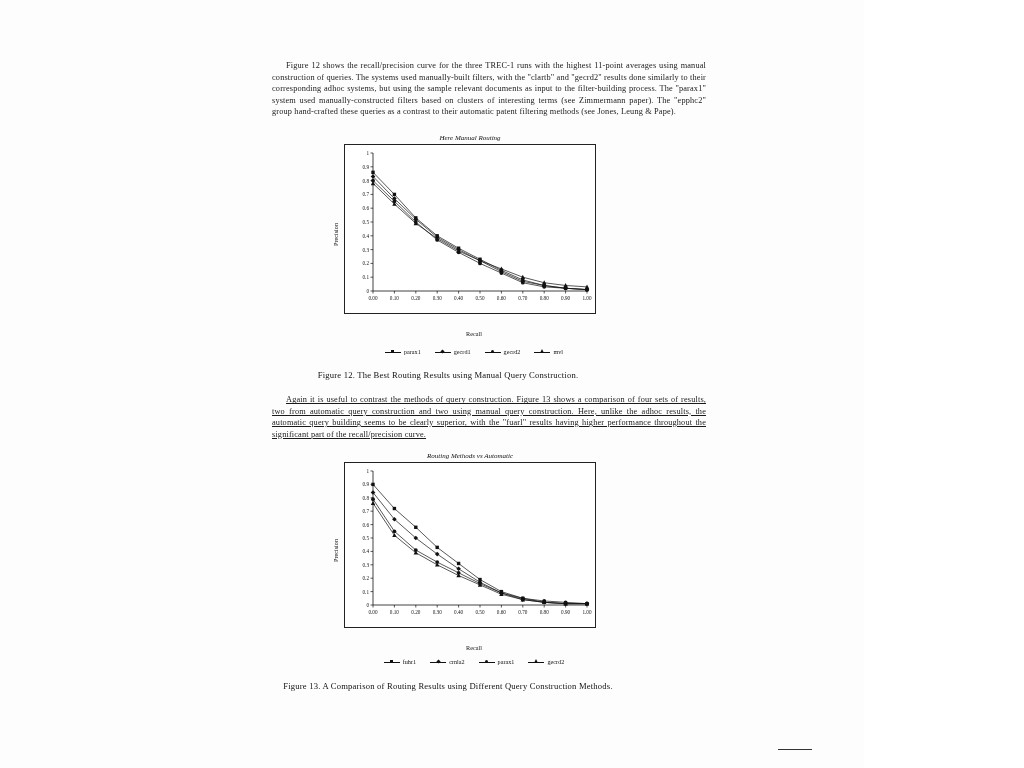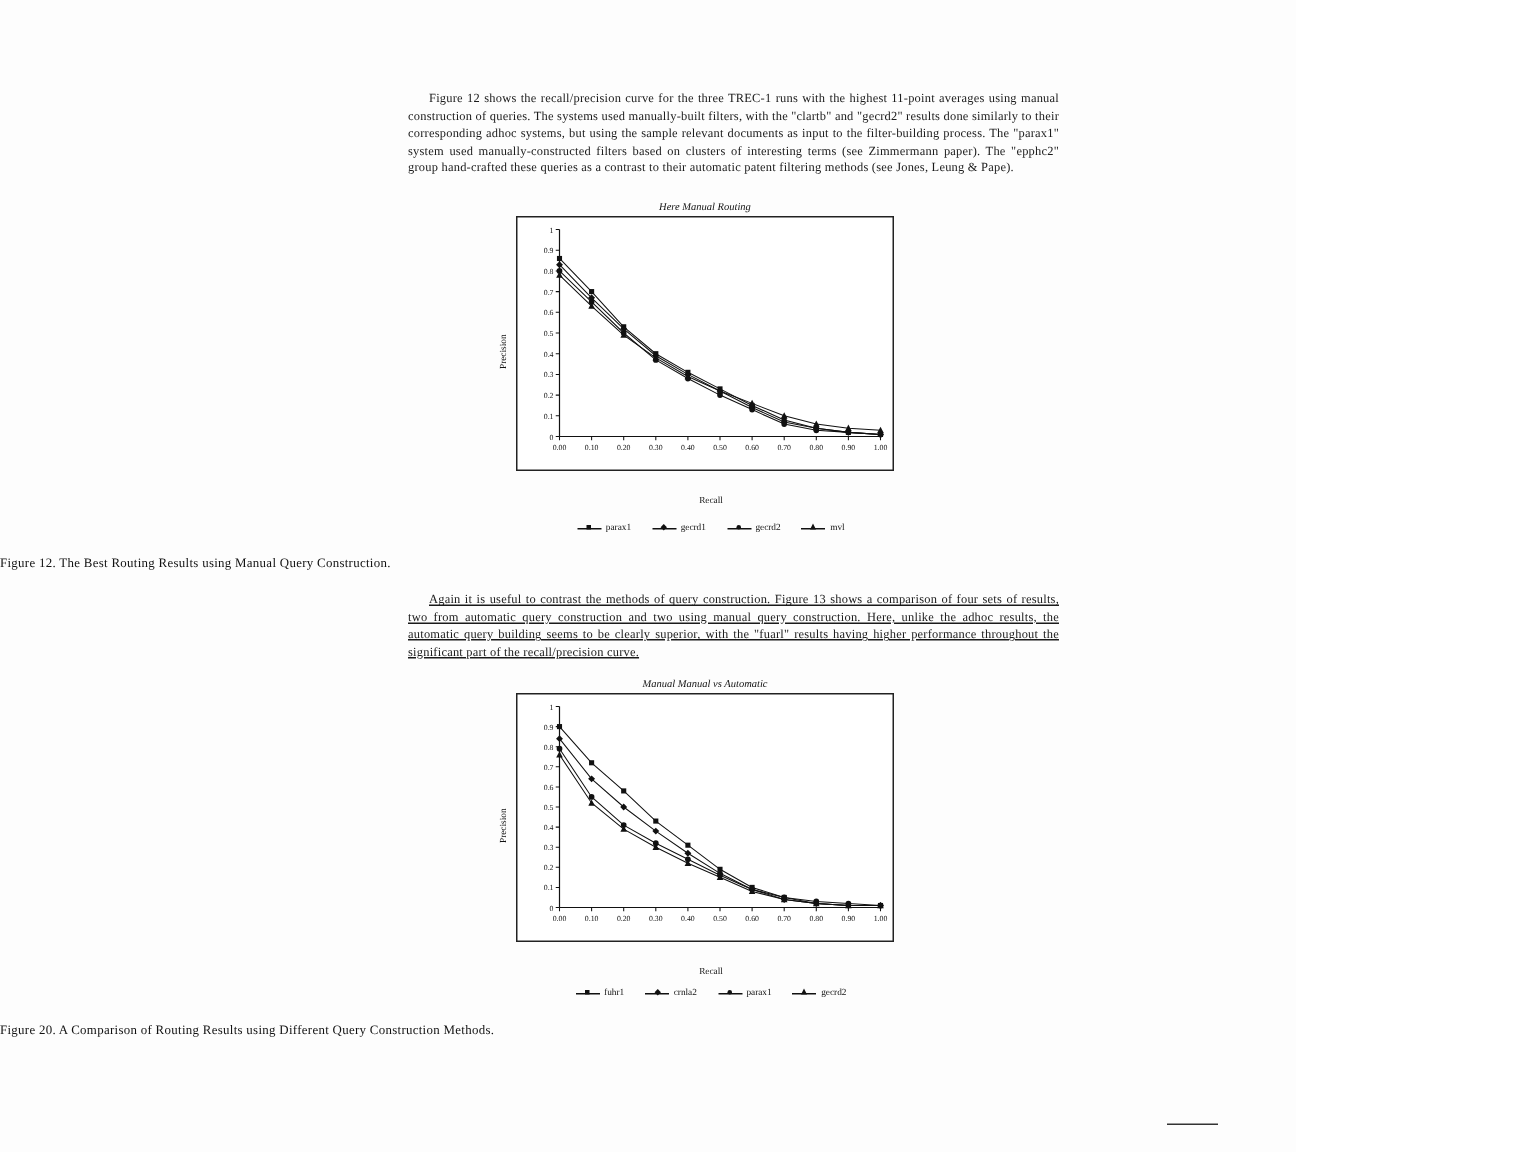--- a/index.html
+++ b/index.html
@@ -30,22 +30,24 @@
     color: #1a1a1a;
     letter-spacing: 0.15px;
   }
   #para1 { left: 272px; top: 52px; width: 434px; text-indent: 14px; }
   #para2 { left: 272px; top: 386px; width: 434px; text-indent: 14px; text-decoration: underline; }
 
   .caption {
     position: absolute;
     font-size: 8.6px;
     color: #111111;
+    text-align: center;
     width: 100%;
     letter-spacing: 0.2px;
+    margin-left: 16px;
   }
   #caption12 { top: 370px; left: 0; }
   #caption13 { top: 681px; left: 0; }
 
   .pagenum {
     position: absolute;
     top: 716px;
     left: 0;
     width: 100%;
     text-align: center;
@@ -275,21 +277,21 @@
           <span>mvl</span>
         </span>
       </div>
   </div>
 
   <div class="caption" id="caption12">Figure 12. The Best Routing Results using Manual Query Construction.</div>
 
   <p class="para" id="para2">Again it is useful to contrast the methods of query construction. Figure 13 shows a comparison of four sets of results, two from automatic query construction and two using manual query construction. Here, unlike the adhoc results, the automatic query building seems to be clearly superior, with the "fuarl" results having higher performance throughout the significant part of the recall/precision curve.</p>
 
   <div class="figure" id="fig13">
-    <div class="fig-title">Manual Manual vs Automatic</div>
+    <div class="fig-title">Routing Methods vs Automatic</div>
     <div class="y-title">Precision</div>
     <div class="plot-box">
       <svg id="svg13" width="250" height="164" viewBox="0 0 250 164">
           <line x1="28" y1="8" x2="28" y2="142" stroke="#111" stroke-width="0.8"></line>
           <line x1="28" y1="142" x2="242" y2="142" stroke="#111" stroke-width="0.8"></line>
           <line x1="25.5" y1="142" x2="28" y2="142" stroke="#111" stroke-width="0.7"></line>
           <text x="24" y="144" font-size="5.2" text-anchor="end">0</text>
           <line x1="25.5" y1="128.60000000000002" x2="28" y2="128.60000000000002" stroke="#111" stroke-width="0.7"></line>
           <text x="24" y="130.60000000000002" font-size="5.2" text-anchor="end">0.1</text>
           <line x1="25.5" y1="115.2" x2="28" y2="115.2" stroke="#111" stroke-width="0.7"></line>
@@ -396,17 +398,17 @@
           <span class="legend-mark m-circle"></span>
           <span>parax1</span>
         </span>
         <span class="legend-entry">
           <span class="legend-mark m-triangle"></span>
           <span>gecrd2</span>
         </span>
       </div>
   </div>
 
-  <div class="caption" id="caption13">Figure 20. A Comparison of Routing Results using Different Query Construction Methods.</div>
+  <div class="caption" id="caption13">Figure 13. A Comparison of Routing Results using Different Query Construction Methods.</div>
 
   <div class="corner-rule"></div>
 
 </div>
 
 </body></html>

